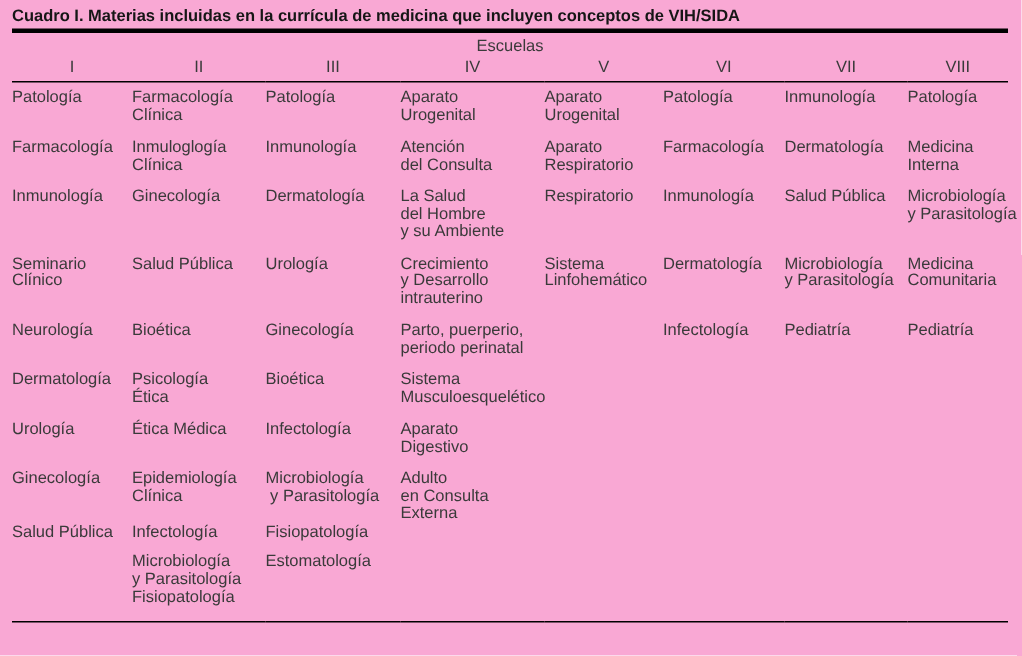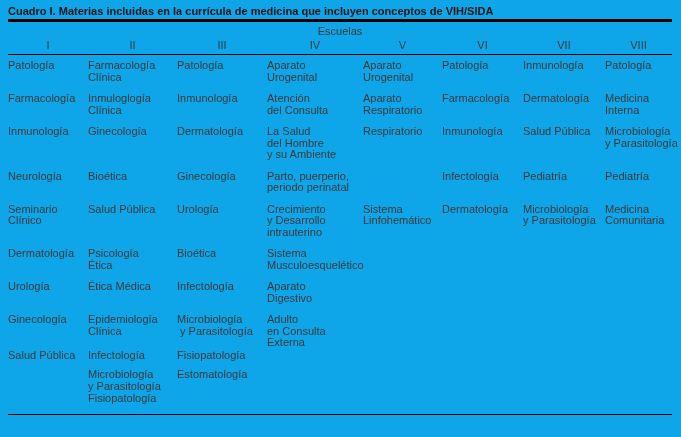--- a/index.html
+++ b/index.html
@@ -5,21 +5,21 @@
   html, body {
     margin: 0;
     padding: 0;
     background: #ffffff;
   }
   .page {
     position: relative;
     width: 681px;
     height: 437px;
     box-sizing: border-box;
-    background: #0ea5e9;
+    background: #f9a8d4;
     font-family: "Liberation Sans", "DejaVu Sans", sans-serif;
     color: #3a3a3a;
     overflow: hidden;
   }
   .title {
     padding: 5px 0 0 8px;
     font-size: 11px;
     line-height: 13px;
     font-weight: bold;
     color: #161616;
@@ -136,47 +136,47 @@
           <td>La Salud
 del Hombre
 y su Ambiente</td>
           <td>Respiratorio</td>
           <td>Inmunología</td>
           <td>Salud Pública</td>
           <td>Microbiología
 y Parasitología</td>
         </tr>
         <tr>
-          <td>Neurología</td>
-          <td>Bioética</td>
-          <td>Ginecología</td>
-          <td>Parto, puerperio,
-periodo perinatal</td>
-          <td></td>
-          <td>Infectología</td>
-          <td>Pediatría</td>
-          <td>Pediatría</td>
-        </tr>
-        <tr>
           <td>Seminario
 Clínico</td>
           <td>Salud Pública</td>
           <td>Urología</td>
           <td>Crecimiento
 y Desarrollo
 intrauterino</td>
           <td>Sistema
 Linfohemático</td>
           <td>Dermatología</td>
           <td>Microbiología
 y Parasitología</td>
           <td>Medicina
 Comunitaria</td>
         </tr>
         <tr>
+          <td>Neurología</td>
+          <td>Bioética</td>
+          <td>Ginecología</td>
+          <td>Parto, puerperio,
+periodo perinatal</td>
+          <td></td>
+          <td>Infectología</td>
+          <td>Pediatría</td>
+          <td>Pediatría</td>
+        </tr>
+        <tr>
           <td>Dermatología</td>
           <td>Psicología
 Ética</td>
           <td>Bioética</td>
           <td>Sistema
 Musculoesquelético</td>
           <td></td>
           <td></td>
           <td></td>
           <td></td>

